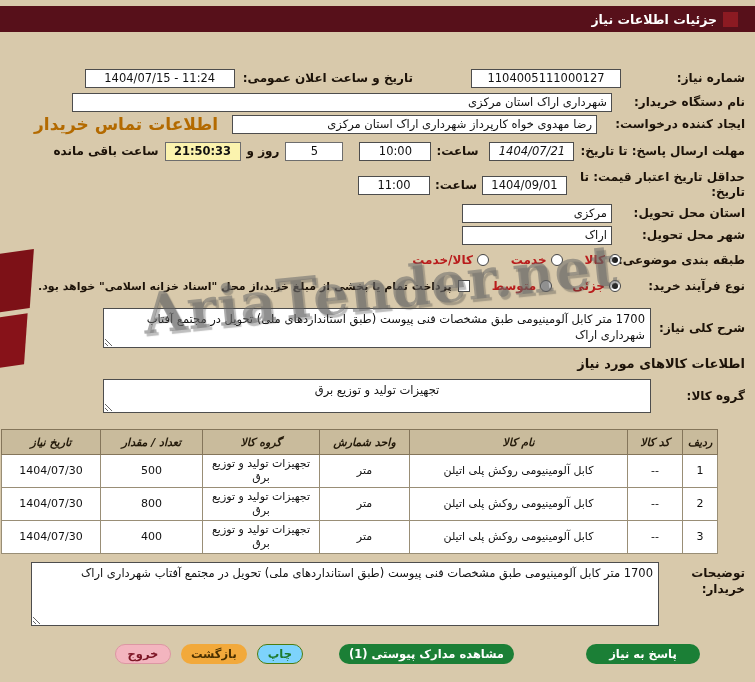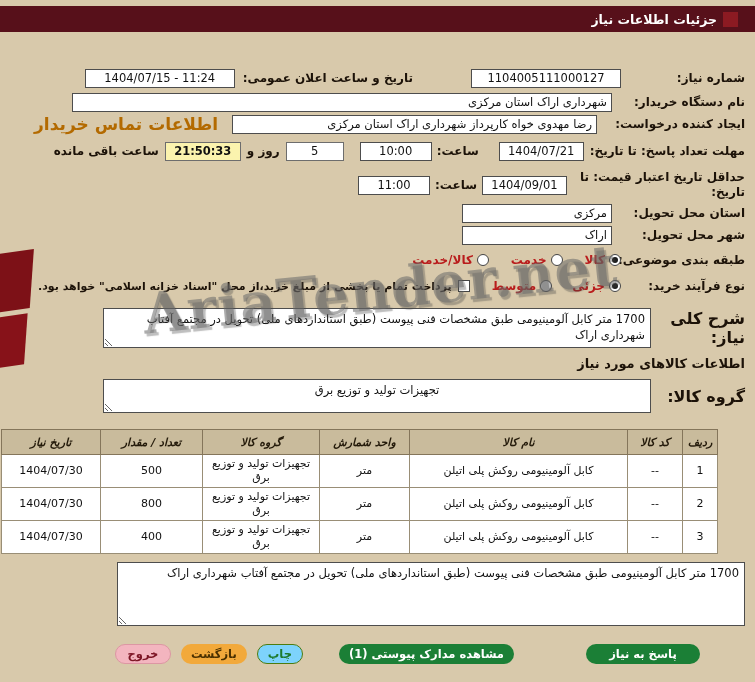--- a/index.html
+++ b/index.html
@@ -33,21 +33,21 @@
   .radio{width:12px;height:12px;box-sizing:border-box;border:1px solid #444;border-radius:50%;
          background:#fff;display:inline-block;position:relative;flex:0 0 auto;}
   .radio.checked::after{content:"";position:absolute;inset:2px;border-radius:50%;background:#1e1e1e;}
   .ropt{font-weight:bold;font-size:12px;color:#b91c1c;margin-right:4px;white-space:nowrap;}
   .cb{width:12px;height:12px;box-sizing:border-box;border:1px solid #444;background:#fff;display:inline-block;flex:0 0 auto;}
   .cblbl{font-weight:bold;font-size:11px;color:#1c1208;margin-right:6px;white-space:nowrap;}
 
   
   .arearow{display:flex;align-items:center;padding-right:10px;margin-top:12px;}
   .arearow.top{align-items:flex-start;}
-  .alabel{font-weight:bold;font-size:16px;color:#1c1208;margin-left:6px;}
+  .alabel{font-weight:bold;font-size:12px;color:#1c1208;margin-left:6px;}
   .w88{width:88px}.w80{width:80px;white-space:normal;line-height:16px;padding-top:3px;}
   .ta{box-sizing:border-box;border:1px solid #4d4d4d;background:#fff;font-family:inherit;font-size:11.5px;
       color:#111;padding:2px 5px;resize:both;overflow:hidden;outline:none;line-height:16px;}
   .ta-desc{width:548px;height:40px;}
   .ta-group{width:548px;height:34px;text-align:center;}
   .ta-notes{width:628px;height:64px;}
   .section-title{padding-right:10px;margin:8px 0 8px 0;font-weight:bold;font-size:13px;color:#1c1208;}
 
   
   .gtable{margin:16px 37px 0 37px;width:681px;border-collapse:collapse;table-layout:fixed;}
@@ -100,22 +100,22 @@
       <input class="inp w540 rtl-inp" readonly="" value="شهرداری اراک استان مرکزی" style="">
     </div>
 
     <div class="row r3">
       <span class="lbl lblcol" style="margin-left:30px">ایجاد کننده درخواست:</span>
       <input class="inp w365 rtl-inp" readonly="" style="margin-left: 14px;" value="رضا مهدوی خواه کارپرداز شهرداری اراک استان مرکزی">
       <span class="contact-link">اطلاعات تماس خریدار</span>
     </div>
 
     <div class="row r4">
-      <span class="lbl" style="margin-left:6px">مهلت تعداد پاسخ: تا تاریخ:</span>
-      <input class="inp w85 ltr" readonly="" style="margin-left: 20px;" value="1404/07/21">
+      <span class="lbl" style="margin-left:6px">مهلت ارسال پاسخ: تا تاریخ:</span>
+      <input class="inp w85 ltr" readonly="" style="margin-left: 11px; font-style: italic;" value="1404/07/21">
       <span class="lbl" style="margin-left:5px">ساعت:</span>
       <input class="inp w72 ltr" readonly="" style="margin-left: 16px;" value="10:00">
       <span class="box days" style="margin-left:6px">5</span>
       <span class="lbl" style="margin-left:6px">روز و</span>
       <span class="box timer" style="margin-left:6px">21:50:33</span>
       <span class="lbl">ساعت باقی مانده</span>
     </div>
 
     <div class="row r5">
       <span class="lbl wrap170">حداقل تاریخ اعتبار قیمت: تا تاریخ:</span>
@@ -205,20 +205,21 @@
         <td>کابل آلومینیومی روکش پلی اتیلن</td>
         <td>متر</td>
         <td>تجهیزات تولید و توزیع برق</td>
         <td>400</td>
         <td>1404/07/30</td>
       </tr>
     </tbody>
   </table>
 
   <div class="arearow top" style="margin-top:8px;padding-right:10px">
+    <span class="alabel w80">توضیحات خریدار:</span>
     <textarea class="ta ta-notes" readonly="" style="">1700 متر کابل آلومینیومی طبق مشخصات فنی پیوست (طبق استانداردهای ملی) تحویل در مجتمع آفتاب شهرداری اراک</textarea>
   </div>
 
   <div class="btnrow">
     <button class="btn btn-respond">پاسخ به نیاز</button>
     <button class="btn btn-view">مشاهده مدارک پیوستی (1)</button>
     <button class="btn btn-print">چاپ</button>
     <button class="btn btn-back">بازگشت</button>
     <button class="btn btn-exit">خروج</button>
   </div>

